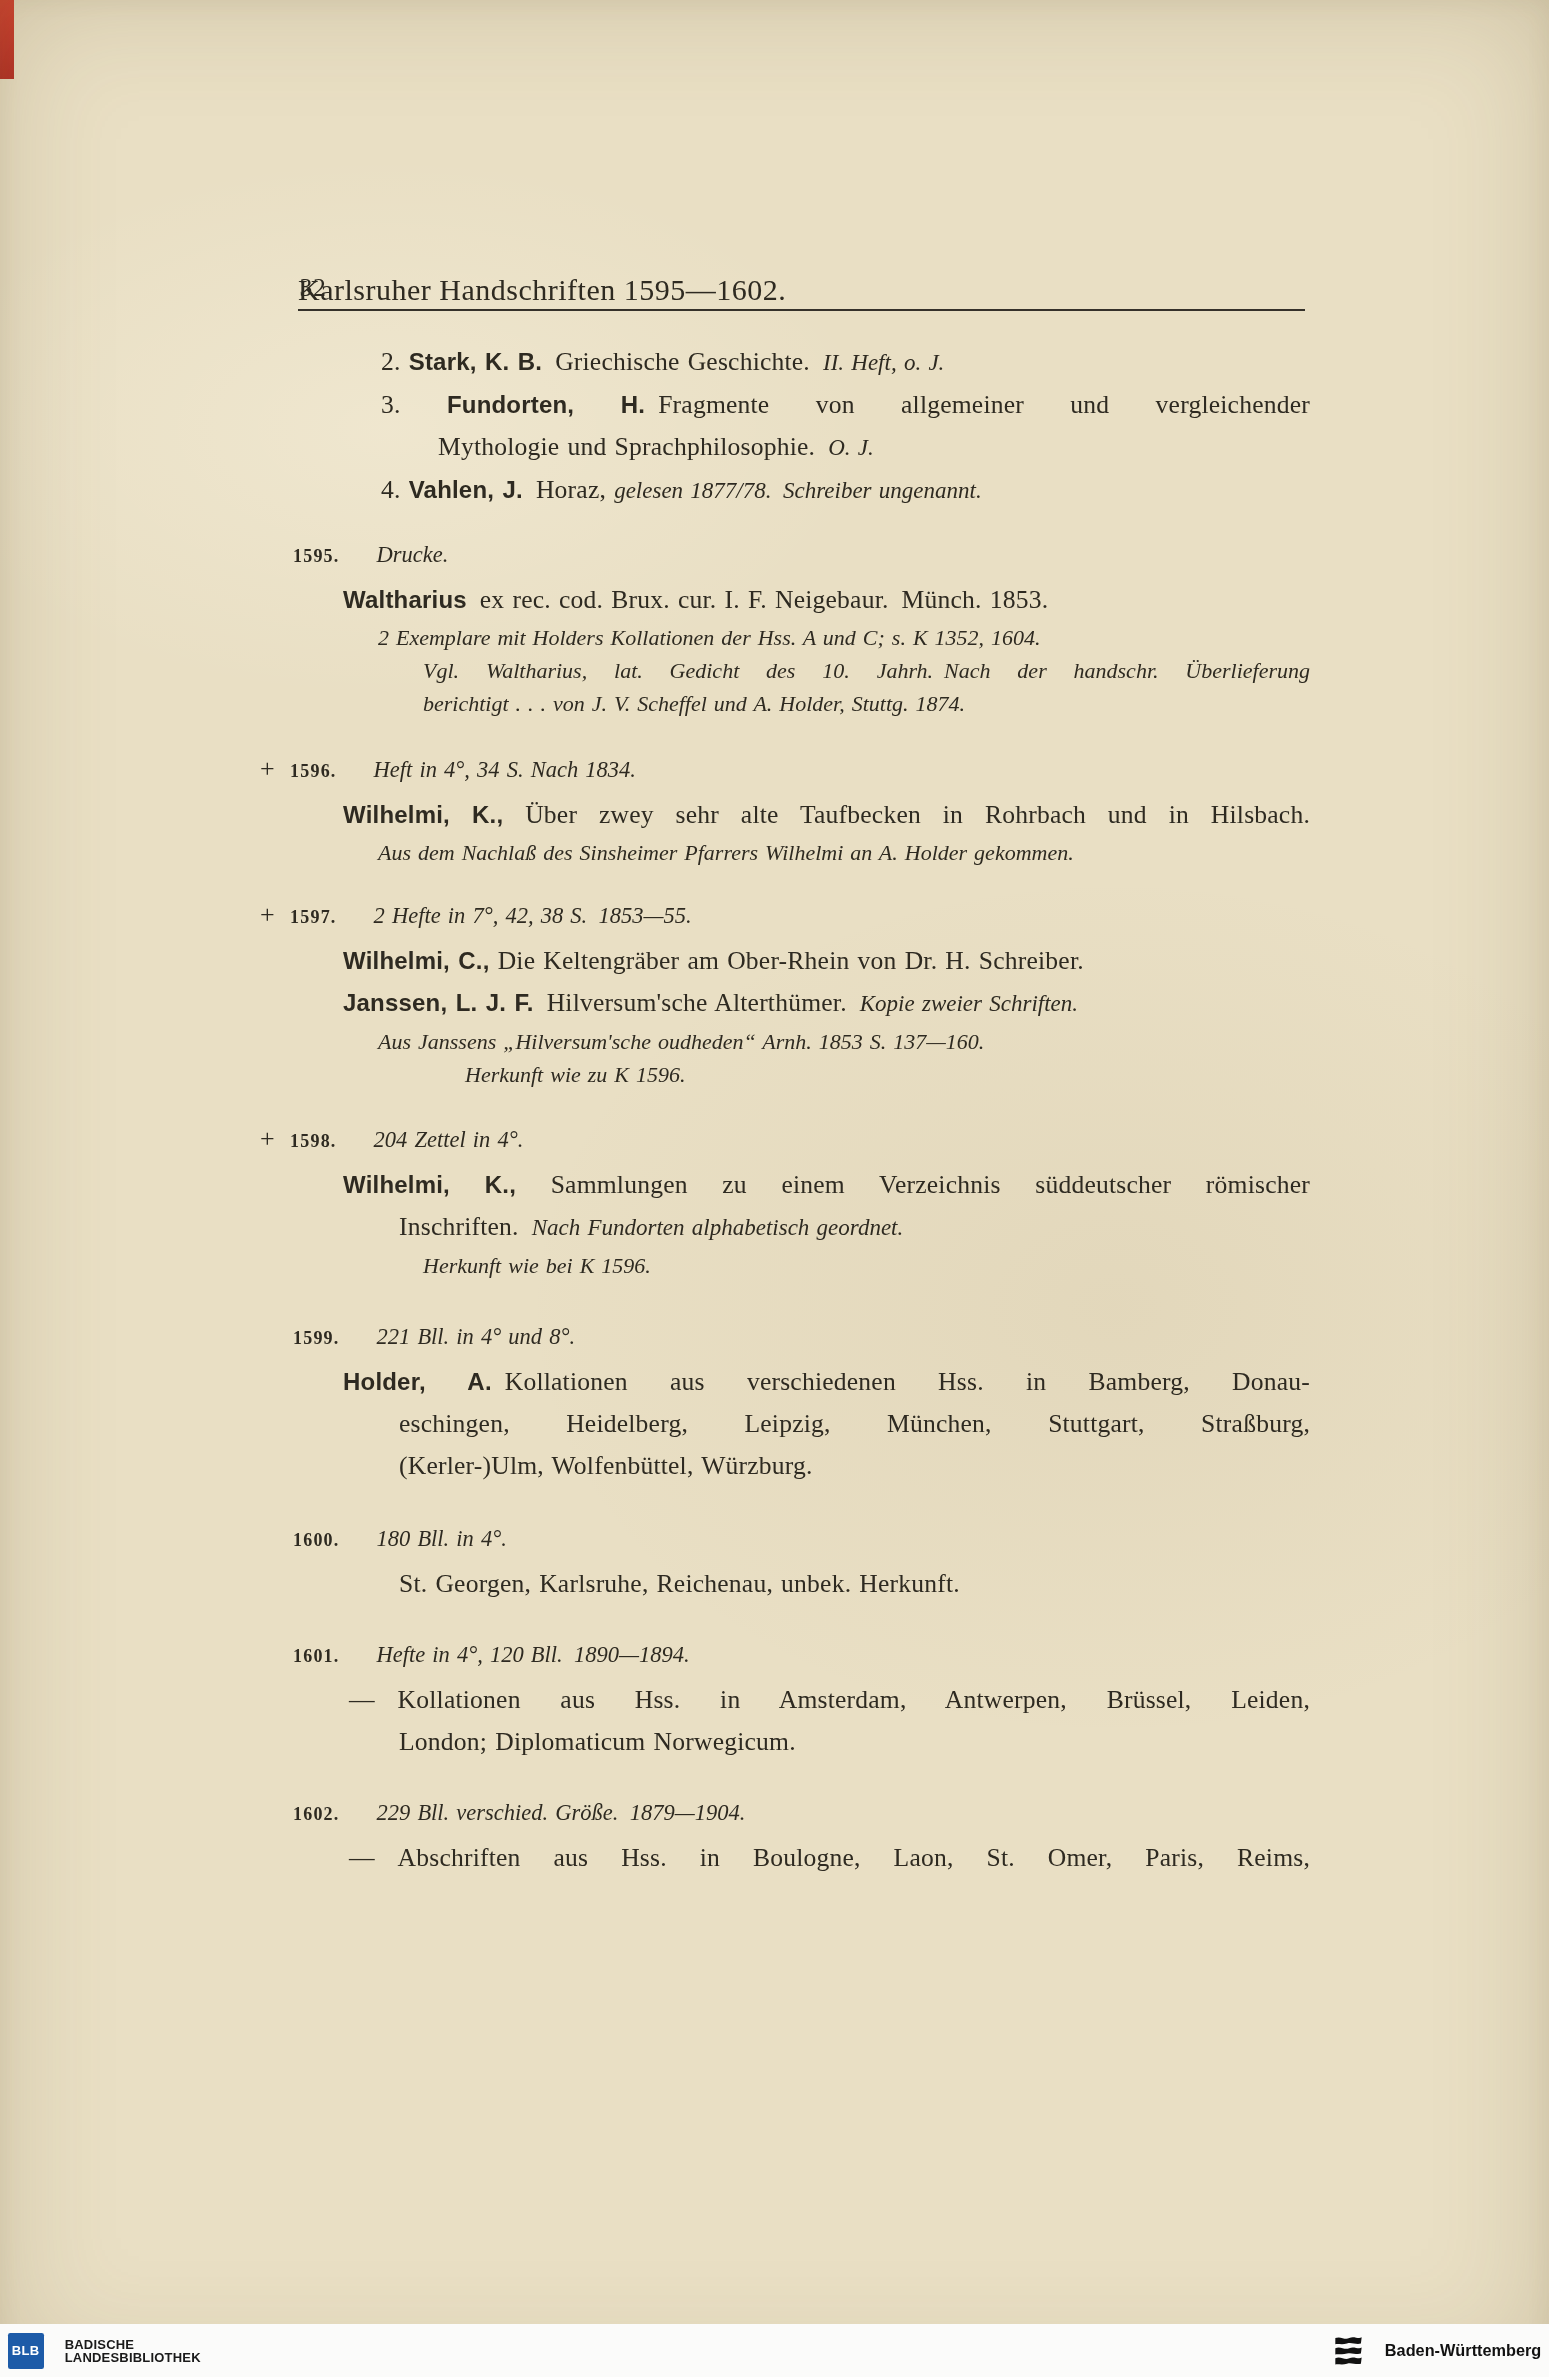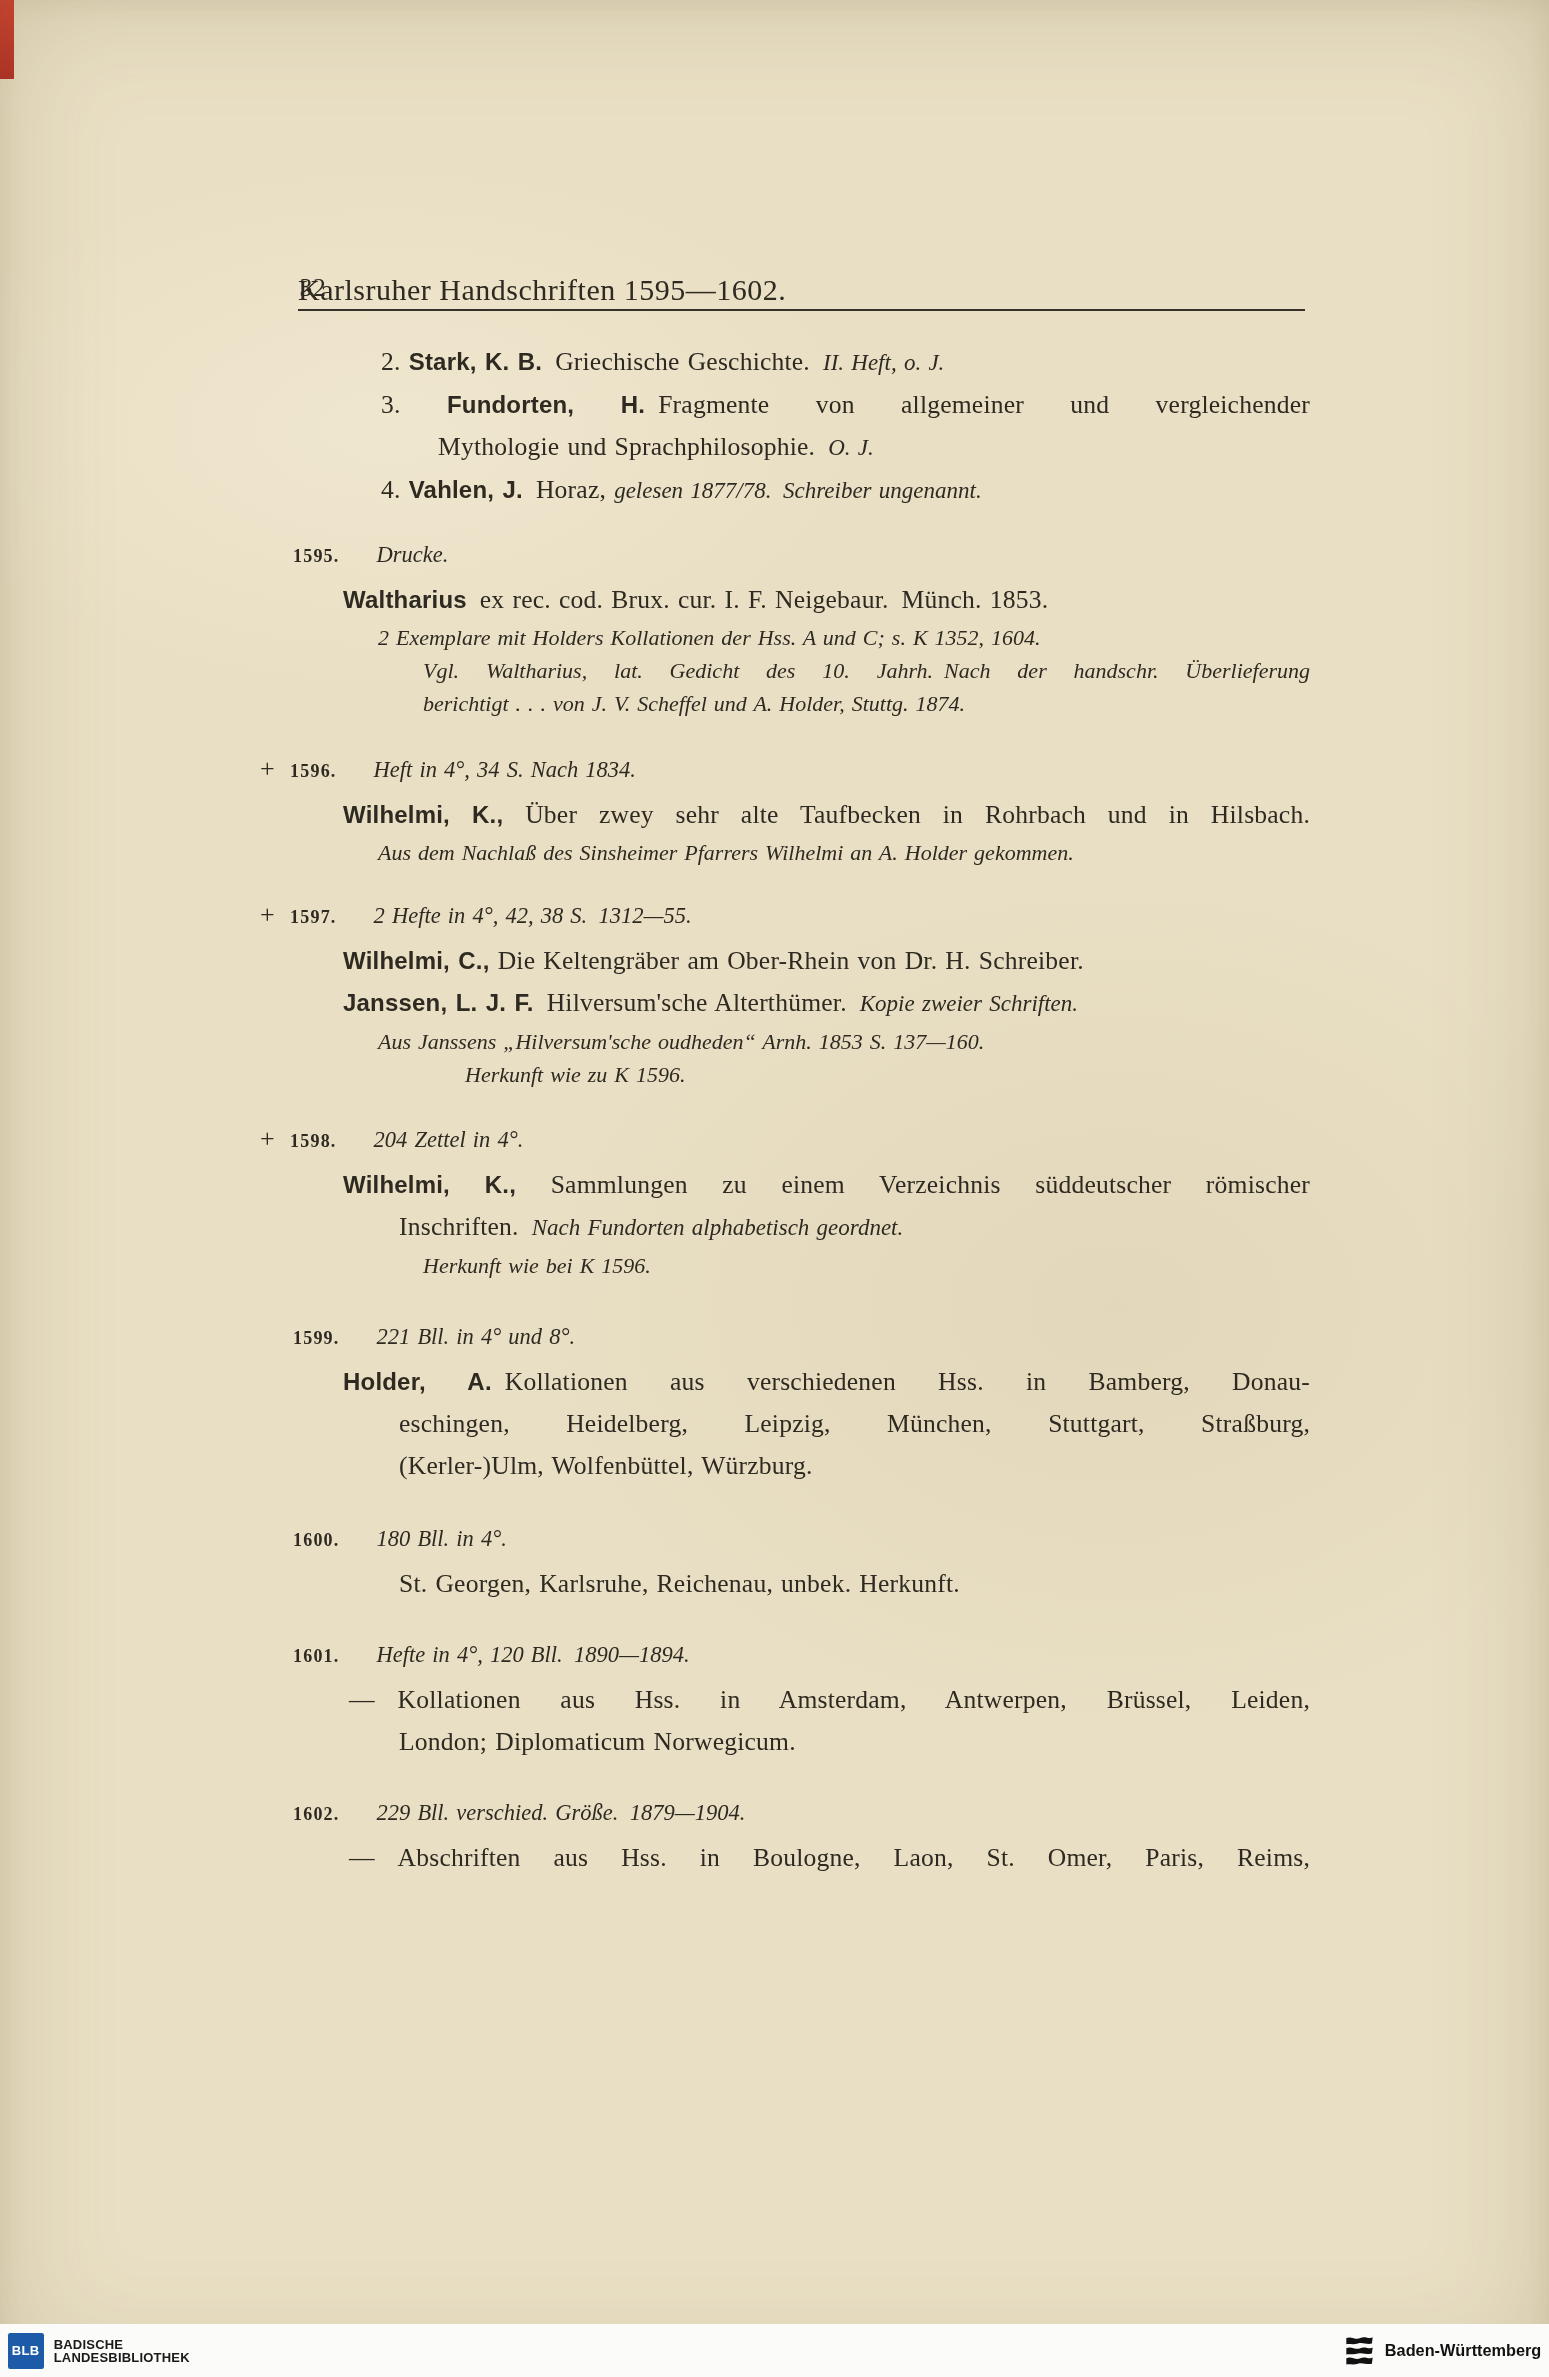--- a/index.html
+++ b/index.html
@@ -54,21 +54,21 @@
   .r-it{font-style:italic;font-size:23px;}
   .r-nit{font-style:italic;}
   .r-num{font-weight:700;font-size:18px;letter-spacing:1.2px;margin-right:37px;}
   .r-plus{font-size:26px;margin-right:15.5px;}
   .r-info{font-style:italic;font-size:22.5px;}
   .r-dash{margin-right:23px;}
 
   
   .footer{position:absolute;left:0;bottom:0;width:1549px;height:53px;background:#fbfbfa;z-index:6;
     display:flex;align-items:center;justify-content:space-between;box-sizing:border-box;padding:0 7.7px;}
-  .logo-wrap{display:flex;align-items:center;gap:10px;text-decoration:none;cursor:pointer;}
+  .logo-wrap{display:flex;align-items:center;gap:21px;text-decoration:none;cursor:pointer;}
   .blb-logo{width:36px;height:36px;background:#1d5ba8;color:#ffffff;border-radius:2.3px;
     font-family:"Liberation Sans",sans-serif;font-weight:700;font-size:13px;
     display:flex;align-items:center;justify-content:center;letter-spacing:0.4px;}
   .blb-text{font-family:"Liberation Sans",sans-serif;font-weight:700;font-size:13px;line-height:13px;
     color:#1a1a1a;letter-spacing:0.2px;}
   .bw-name{font-family:"Liberation Sans",sans-serif;font-weight:700;font-size:16.3px;color:#111111;}
   .bw-icon{width:31px;height:31px;display:block;}
 </style>
 </head>
 <body>
@@ -96,21 +96,21 @@
         <div class="line k-note"><span class="r-nit">2 Exemplare mit Holders Kollationen der Hss. A und C; s. K 1352, 1604.</span></div>
         <div class="line k-note-cont just"><span class="r-nit">Vgl. Waltharius, lat. Gedicht des 10. Jahrh. Nach der handschr. Überlieferung</span></div>
         <div class="line k-note-cont"><span class="r-nit">berichtigt . . . von J. V. Scheffel und A. Holder, Stuttg. 1874.</span></div>
       </div>
       <div class="blk blk-e1596">
         <div class="line k-ehead-plus"><span class="r-plus">+</span><span class="r-num">1596.</span><span class="r-info">Heft in 4°, 34 S. Nach 1834.</span></div>
         <div class="line k-para just"><span class="r-b">Wilhelmi, K.,</span><span class="r-rm"> Über zwey sehr alte Taufbecken in Rohrbach und in Hilsbach.</span></div>
         <div class="line k-note"><span class="r-nit">Aus dem Nachlaß des Sinsheimer Pfarrers Wilhelmi an A. Holder gekommen.</span></div>
       </div>
       <div class="blk blk-e1597">
-        <div class="line k-ehead-plus"><span class="r-plus">+</span><span class="r-num">1597.</span><span class="r-info">2 Hefte in 4°, 42, 38 S. 1312—55.</span></div>
+        <div class="line k-ehead-plus"><span class="r-plus">+</span><span class="r-num">1597.</span><span class="r-info">2 Hefte in 7°, 42, 38 S. 1853—55.</span></div>
         <div class="line k-para"><span class="r-b">Wilhelmi, C.,</span><span class="r-rm"> Die Keltengräber am Ober-Rhein von Dr. H. Schreiber.</span></div>
         <div class="line k-para"><span class="r-b">Janssen, L. J. F.</span><span class="r-rm"> Hilversum'sche Alterthümer. </span><span class="r-it">Kopie zweier Schriften.</span></div>
         <div class="line k-note"><span class="r-nit">Aus Janssens „Hilversum'sche oudheden“ Arnh. 1853 S. 137—160.</span></div>
         <div class="line k-herkunft"><span class="r-nit">Herkunft wie zu K 1596.</span></div>
       </div>
       <div class="blk blk-e1598">
         <div class="line k-ehead-plus"><span class="r-plus">+</span><span class="r-num">1598.</span><span class="r-info">204 Zettel in 4°.</span></div>
         <div class="line k-para just"><span class="r-b">Wilhelmi, K.,</span><span class="r-rm"> Sammlungen zu einem Verzeichnis süddeutscher römischer</span></div>
         <div class="line k-para-cont"><span class="r-rm">Inschriften. </span><span class="r-it">Nach Fundorten alphabetisch geordnet.</span></div>
         <div class="line k-note-cont"><span class="r-nit">Herkunft wie bei K 1596.</span></div>

